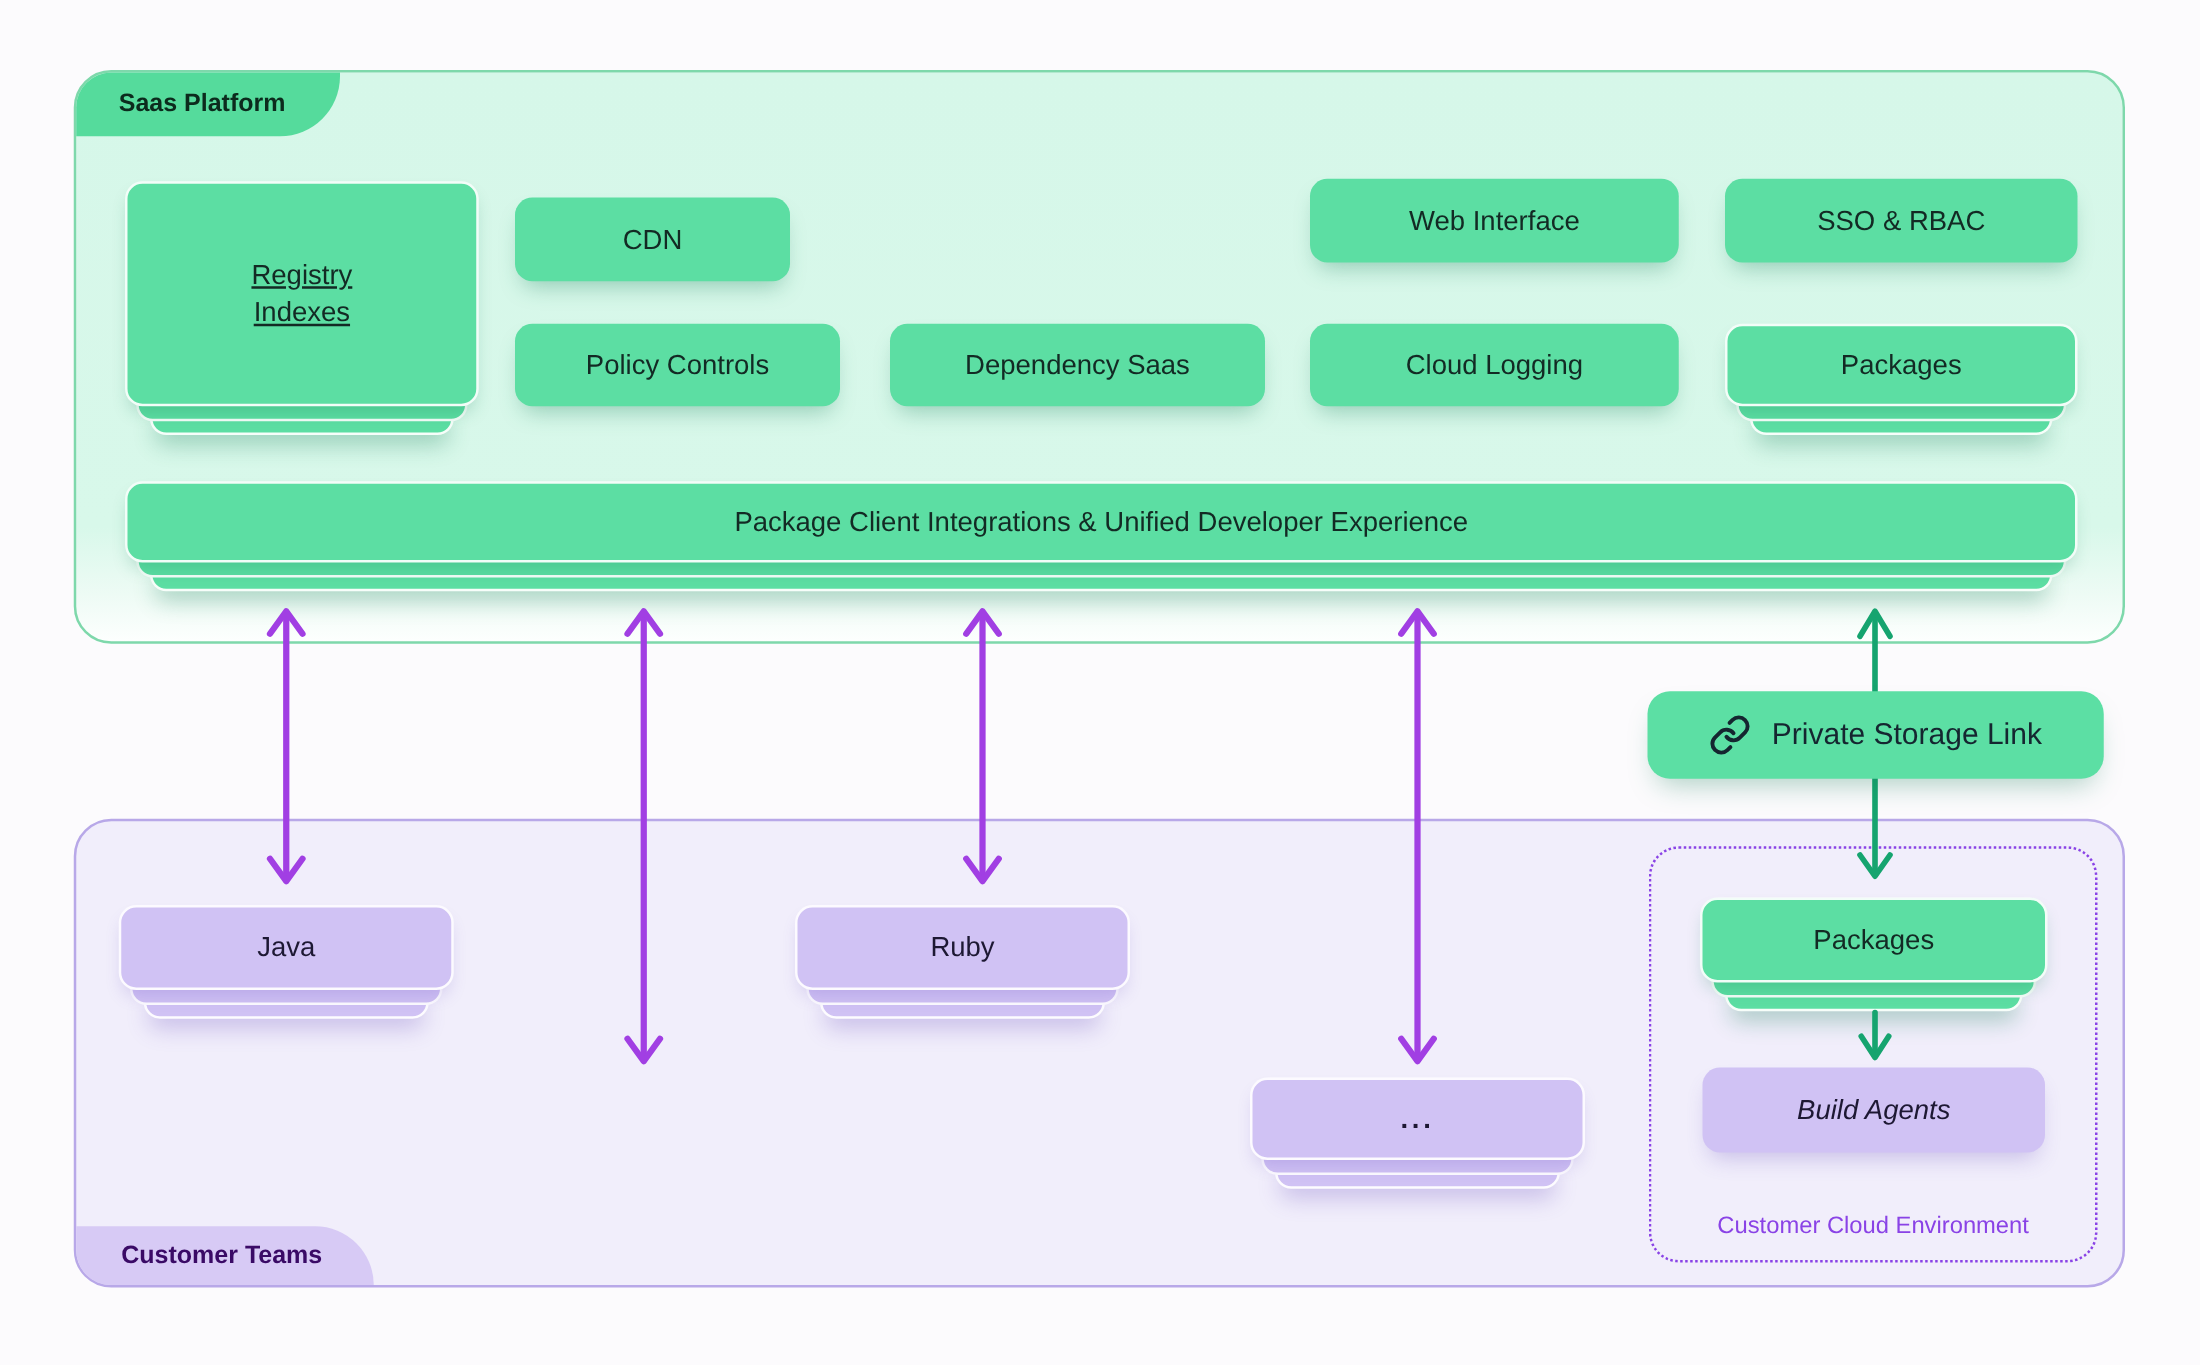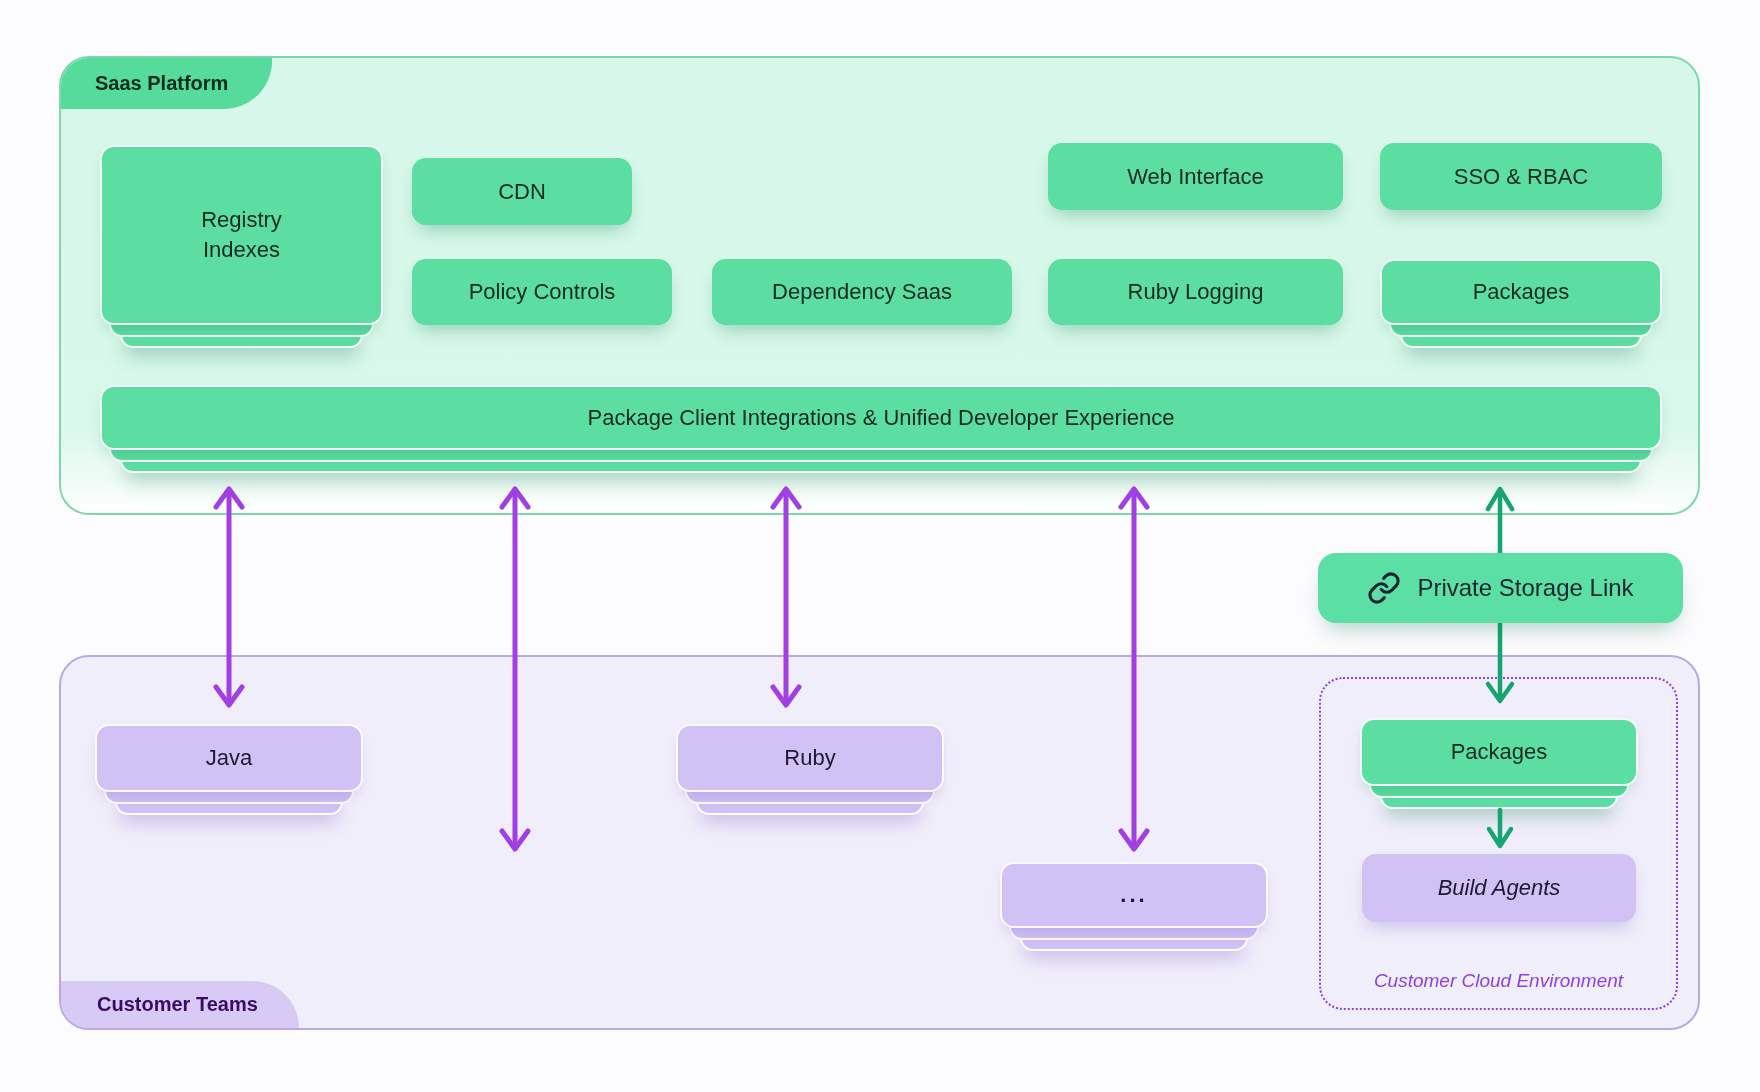--- a/index.html
+++ b/index.html
@@ -47,44 +47,44 @@
   .stack .l1{position:absolute;left:9px;right:9px;bottom:-12px;height:30px;border-radius:13px;
     border:2px solid rgba(255,255,255,.95);z-index:2;box-sizing:border-box;}
   .stack .l2{position:absolute;left:20px;right:20px;bottom:-23px;height:30px;border-radius:13px;
     border:2px solid rgba(255,255,255,.95);z-index:1;box-sizing:border-box;}
   .stack.green .card,.stack.green .l1,.stack.green .l2{background:#5cdea3;color:#132a24;}
   .stack.green .card{box-shadow:0 8px 14px -4px rgba(16,122,84,.25);}
   .stack.green .l2{box-shadow:0 12px 18px -4px rgba(16,122,84,.30);}
   .stack.purple .card,.stack.purple .l1,.stack.purple .l2{background:#d0c2f4;color:#1d1833;}
   .stack.purple .card{box-shadow:0 8px 14px -4px rgba(101,72,189,.22);}
   .stack.purple .l2{box-shadow:0 12px 18px -4px rgba(101,72,189,.28);}
-  .prewrap{white-space:pre-line;line-height:1.35;}
+  .prewrap{white-space:pre-line;line-height:1.35;text-decoration:underline;}
   .dots{font-weight:bold;font-size:26px;letter-spacing:3px;}
   
   .registry{left:100px;top:145px;width:283px;height:180px;}
   .c-cdn{left:412px;top:158px;width:220px;height:67px;}
   .c-api{left:712px;top:143px;width:300px;height:67px;}
   .c-web{left:1048px;top:143px;width:295px;height:67px;}
   .c-sso{left:1380px;top:143px;width:282px;height:67px;}
   .c-policy{left:412px;top:259px;width:260px;height:66px;}
   .c-dep{left:712px;top:259px;width:300px;height:66px;}
   .c-audit{left:1048px;top:259px;width:295px;height:66px;}
   .c-pkg{left:1380px;top:259px;width:282px;height:66px;}
   .intbar{left:100px;top:385px;width:1562px;height:65px;}
   .t-java{left:95px;top:724px;width:268px;height:68px;}
   .t-python{left:390px;top:862px;width:250px;height:66px;}
-  .t-ruby{left:676px;top:724px;width:268px;height:68px;}
+  .t-ruby{left:636px;top:724px;width:268px;height:68px;}
   .t-dots{left:1000px;top:862px;width:268px;height:66px;}
   .cloud-env{
     position:absolute;left:1319px;top:677px;width:359px;height:333px;box-sizing:border-box;
     border:2.5px dotted #8a43e6;border-radius:24px;
   }
   .cloud-env-label{
     position:absolute;left:0;right:0;bottom:16px;text-align:center;
-    font-size:19px;color:#8a43e6;font-style:italic;
+    font-size:19px;color:#8a43e6;
   }
   .env-pkg{left:1360px;top:718px;width:278px;height:68px;}
   .env-build{left:1362px;top:854px;width:274px;height:68px;font-style:italic;}
   .psl-btn{
     position:absolute;left:1318px;top:553px;width:365px;height:70px;z-index:10;
     background:#5cdfa4;border-radius:18px;
     display:flex;align-items:center;justify-content:center;gap:16px;
     font-size:24px;color:#152630;
     box-shadow:0 12px 22px -8px rgba(16,122,84,.35);
   }
@@ -152,21 +152,21 @@
     <div class="l1"></div>
     <div class="card prewrap">Registry
 Indexes</div>
   </div>
 
   <div class="card-solo g c-cdn">CDN</div>
   <div class="card-solo g c-web">Web Interface</div>
   <div class="card-solo g c-sso">SSO &amp; RBAC</div>
   <div class="card-solo g c-policy">Policy Controls</div>
   <div class="card-solo g c-dep">Dependency Saas</div>
-  <div class="card-solo g c-audit">Ruby Logging</div>
+  <div class="card-solo g c-audit">Cloud Logging</div>
 
   <div class="stack green c-pkg">
     <div class="l2"></div>
     <div class="l1"></div>
     <div class="card">Packages</div>
   </div>
 
   <div class="stack green intbar">
     <div class="l2"></div>
     <div class="l1"></div>

